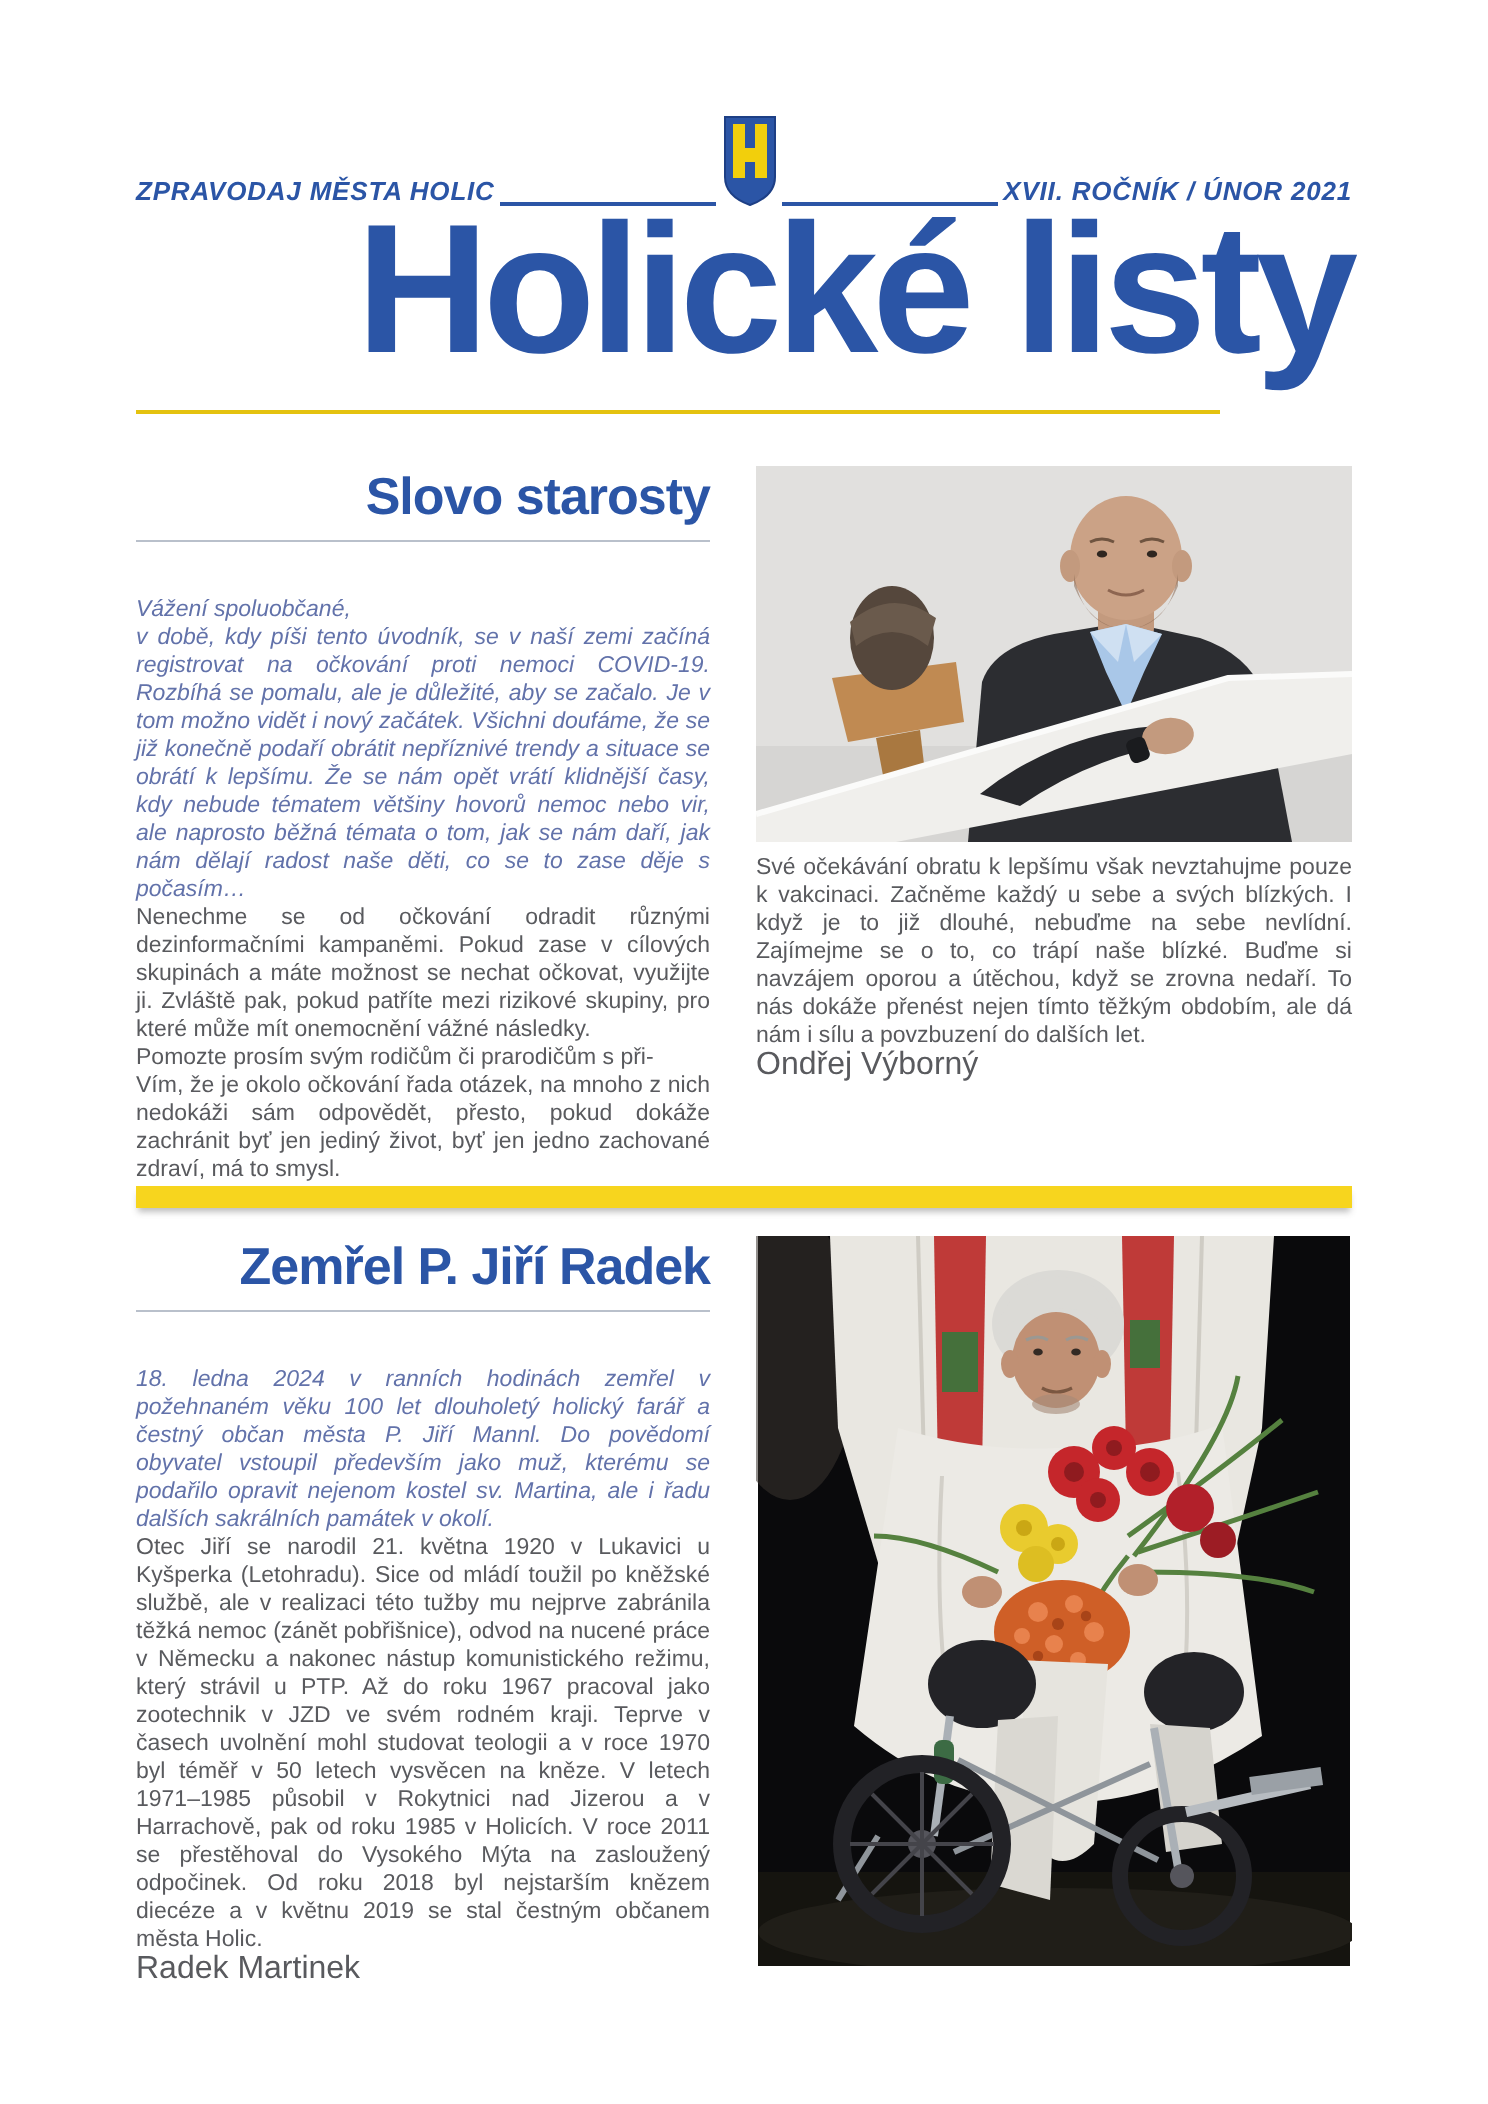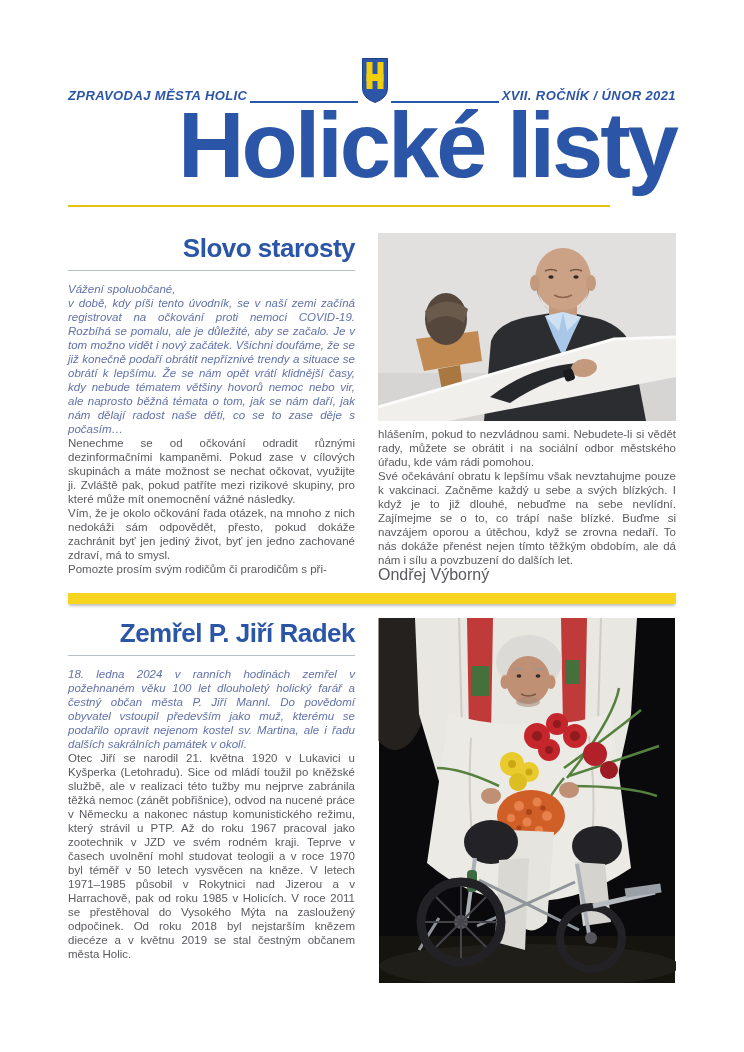--- a/index.html
+++ b/index.html
@@ -49,21 +49,21 @@
   .article h2{
     margin:0;padding:0;color:var(--brand-blue);
     font-size:26px;line-height:30px;font-weight:bold;letter-spacing:-.5px;white-space:nowrap;text-align:right;
   }
   .heading-rule{height:1px;background:#b9c0cb;margin-top:7px;}
   p{margin:0;padding:0;}
   .lead{
     color:var(--lead-blue);font-style:italic;
     font-size:11.5px;line-height:14px;text-align:justify;
   }
-  .lead-first{margin-top:11px;}
+  .lead-first{margin-top:27px;}
   .body-text{
     color:var(--body-gray);font-size:11.5px;line-height:14px;text-align:justify;
   }
   .signature{
     color:var(--body-gray);font-size:16px;line-height:14px;margin-top:1px;
   }
   figure{margin:0;padding:0;display:block;}
   .photo{width:298px;overflow:hidden;}
   .photo-mayor{height:188px;margin-bottom:6px;}
   .photo-priest{height:365px;}
@@ -98,22 +98,22 @@
   <h1 class="paper-title">Holické listy</h1>
   <div class="title-rule"></div>
 
   <section class="article article-1">
     <div class="col-left">
       <h2>Slovo starosty</h2>
       <div class="heading-rule"></div>
       <p class="lead lead-first">Vážení spoluobčané,</p>
       <p class="lead">v době, kdy píši tento úvodník, se v naší zemi začíná registrovat na očkování proti nemoci COVID-19. Rozbíhá se pomalu, ale je důležité, aby se začalo. Je v tom možno vidět i nový začátek. Všichni doufáme, že se již konečně podaří obrátit nepříznivé trendy a situace se obrátí k lepšímu. Že se nám opět vrátí klidnější časy, kdy nebude tématem většiny hovorů nemoc nebo vir, ale naprosto běžná témata o tom, jak se nám daří, jak nám dělají radost naše děti, co se to zase děje s počasím…</p>
       <p class="body-text">Nenechme se od očkování odradit různými dezinformačními kampaněmi. Pokud zase v cílových skupinách a máte možnost se nechat očkovat, využijte ji. Zvláště pak, pokud patříte mezi rizikové skupiny, pro které může mít onemocnění vážné následky.</p>
+      <p class="body-text">Pomozte prosím svým rodičům či prarodičům s při-</p>
       <p class="body-text">Vím, že je okolo očkování řada otázek, na mnoho z nich nedokáži sám odpovědět, přesto, pokud dokáže zachránit byť jen jediný život, byť jen jedno zachované zdraví, má to smysl.</p>
-      <p class="body-text">Pomozte prosím svým rodičům či prarodičům s při-</p>
     </div>
     <div class="col-right">
       <figure class="photo photo-mayor">
         <svg width="298" height="188" viewBox="0 0 298 188">
           <rect width="298" height="188" fill="#e1e0de"></rect>
           <rect y="140" width="298" height="48" fill="#d6d5d3"></rect>
 
           <path d="M38,106 L100,98 L104,128 L46,138 Z" fill="#c08a52"></path>
           <path d="M60,136 L82,132 L86,166 L66,168 Z" fill="#a97840"></path>
           <ellipse cx="68" cy="86" rx="21" ry="26" fill="#55473c"></ellipse>
@@ -135,34 +135,34 @@
           <path d="M203,84 L185,79 L189,98 Z" fill="#cfe0f2"></path>
 
           <path d="M0,188 L0,174 L236,106 L298,104 L298,144 L70,188 Z" fill="#f0efec"></path>
           <path d="M0,174 L236,106 L298,104" stroke="#fbfbfa" stroke-width="3" fill="none"></path>
 
           <path d="M112,164 Q150,134 200,130 L214,138 Q170,144 132,170 Z" fill="#27282c"></path>
           <ellipse cx="206" cy="135" rx="13" ry="9" fill="#c39a7e" transform="rotate(-8 206 135)"></ellipse>
           <rect x="186" y="136" width="10" height="12" rx="3" fill="#1a1b1e" transform="rotate(-20 191 142)"></rect>
         </svg>
       </figure>
-      <p class="body-text">hlášením, pokud to nezvládnou sami. Nebudete-li si vědět rady, můžete se obrátit i na sociální odbor městského úřadu, kde vám rádi pomohou.</p>
       <p class="body-text">Své očekávání obratu k lepšímu však nevztahujme pouze k vakcinaci. Začněme každý u sebe a svých blízkých. I když je to již dlouhé, nebuďme na sebe nevlídní. Zajímejme se o to, co trápí naše blízké. Buďme si navzájem oporou a útěchou, když se zrovna nedaří. To nás dokáže přenést nejen tímto těžkým obdobím, ale dá nám i sílu a povzbuzení do dalších let.</p>
       <p class="signature">Ondřej Výborný</p>
     </div>
   </section>
 
   <div class="divider-bar"></div>
 
   <section class="article article-2">
     <div class="col-left">
       <h2>Zemřel P. Jiří Radek</h2>
       <div class="heading-rule"></div>
       <p class="lead lead-first">18. ledna 2024 v ranních hodinách zemřel v požehnaném věku 100 let dlouholetý holický farář a čestný občan města P. Jiří Mannl. Do povědomí obyvatel vstoupil především jako muž, kterému se podařilo opravit nejenom kostel sv. Martina, ale i řadu dalších sakrálních památek v okolí.</p>
       <p class="body-text">Otec Jiří se narodil 21. května 1920 v Lukavici u Kyšperka (Letohradu). Sice od mládí toužil po kněžské službě, ale v realizaci této tužby mu nejprve zabránila těžká nemoc (zánět pobřišnice), odvod na nucené práce v Německu a nakonec nástup komunistického režimu, který strávil u PTP. Až do roku 1967 pracoval jako zootechnik v JZD ve svém rodném kraji. Teprve v časech uvolnění mohl studovat teologii a v roce 1970 byl téměř v 50 letech vysvěcen na kněze. V letech 1971–1985 působil v Rokytnici nad Jizerou a v Harrachově, pak od roku 1985 v Holicích. V roce 2011 se přestěhoval do Vysokého Mýta na zasloužený odpočinek. Od roku 2018 byl nejstarším knězem diecéze a v květnu 2019 se stal čestným občanem města Holic.</p>
+      <p class="signature">Radek Martinek</p>
     </div>
     <div class="col-right">
       <figure class="photo photo-priest">
         <svg width="298" height="365" viewBox="0 0 296 365">
           <rect width="296" height="365" fill="#0a0a0c"></rect>
           <ellipse cx="16" cy="60" rx="34" ry="72" fill="#3a352f" opacity="0.55"></ellipse>
           <rect y="318" width="296" height="47" fill="#15140f"></rect>
           <ellipse cx="150" cy="348" rx="150" ry="22" fill="#201e18"></ellipse>
 
           <path d="M36,0 L258,0 L252,96 L236,170 L62,170 L40,96 Z" fill="#e9e7e1"></path>

